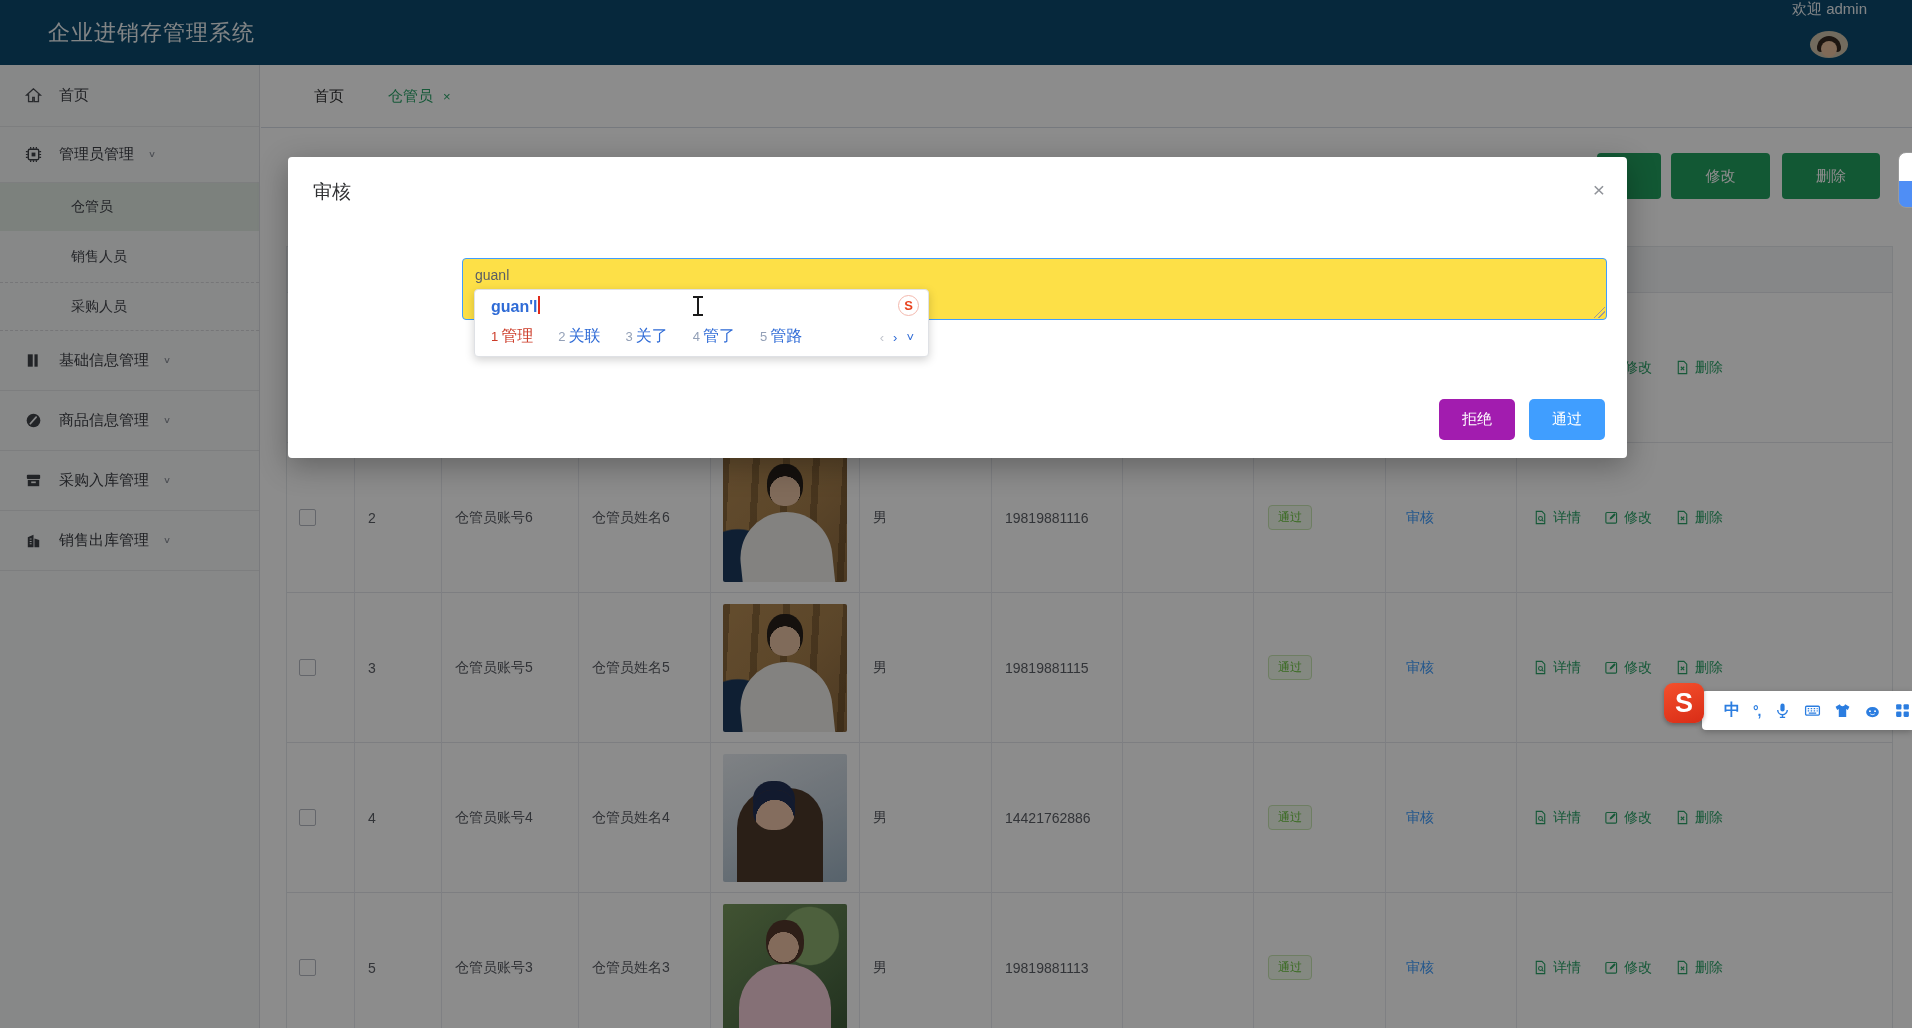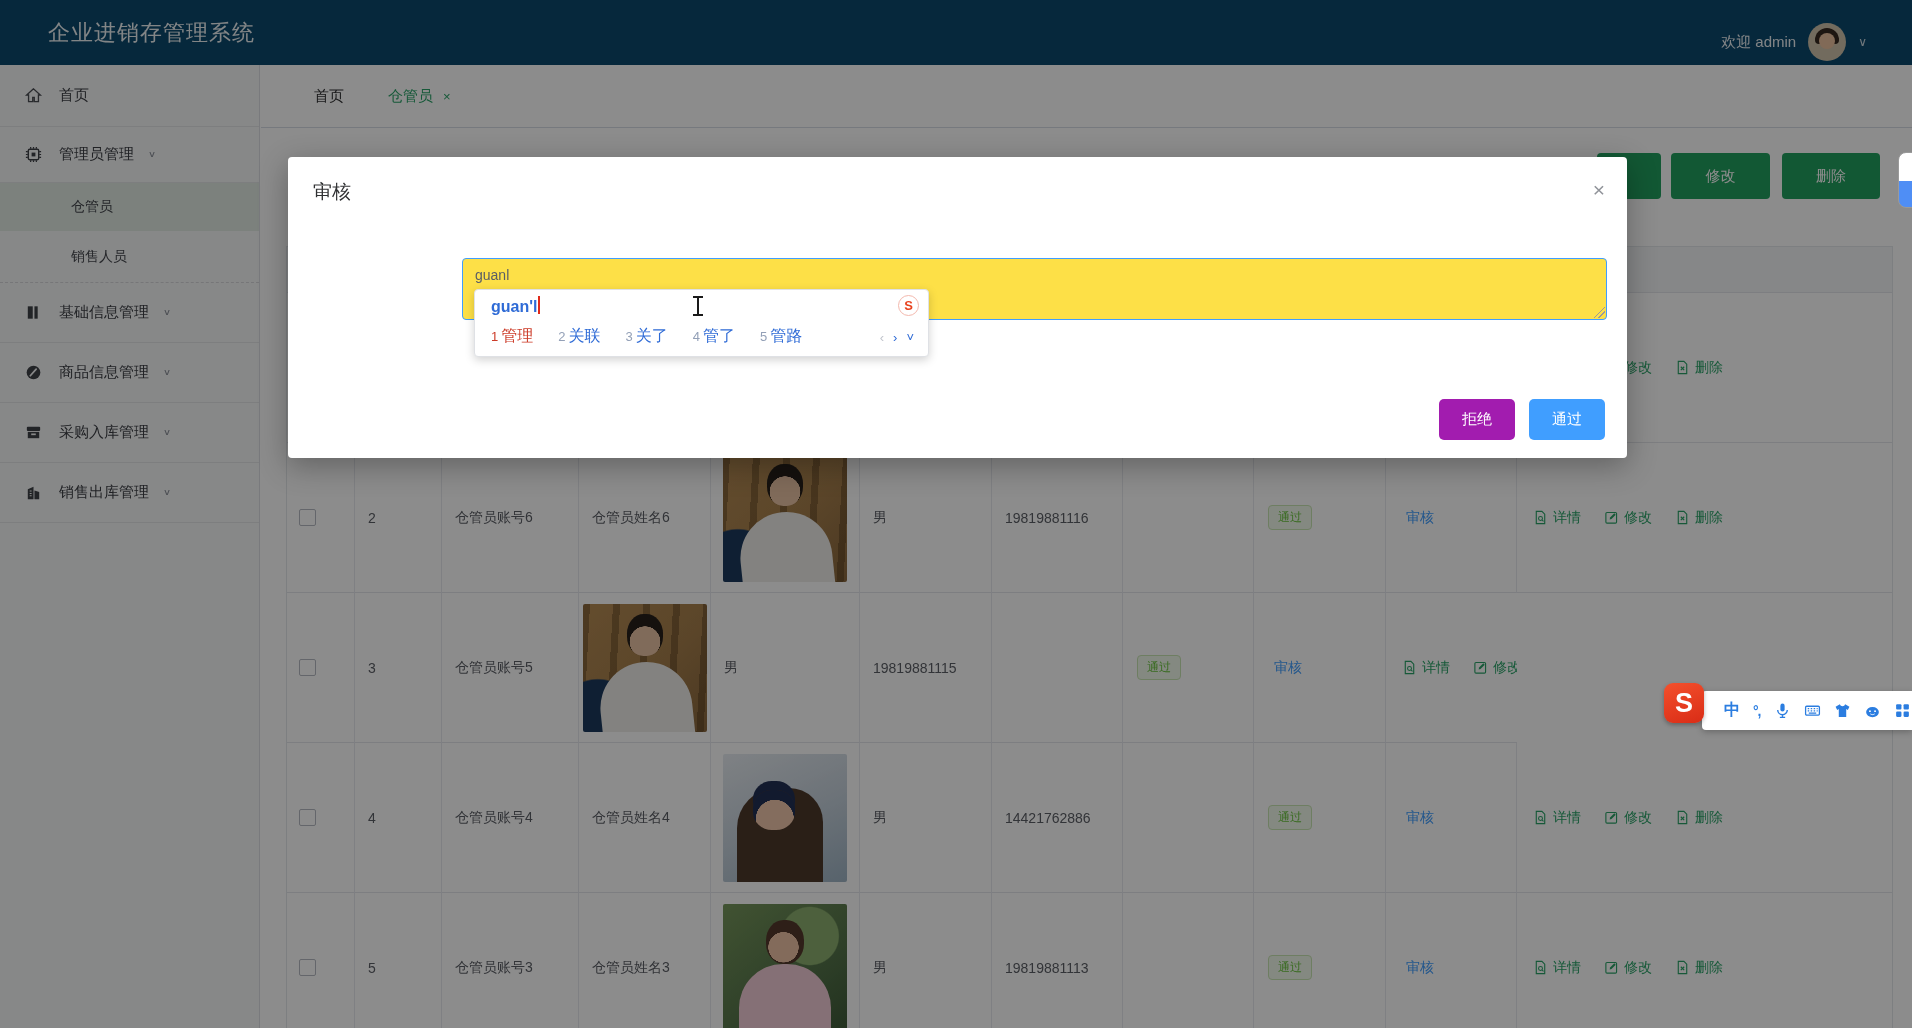--- a/index.html
+++ b/index.html
@@ -8,21 +8,21 @@
   .stage { position:relative; width:1912px; height:1028px; overflow:hidden; }
 
   
   .app { position:absolute; inset:0; z-index:1; }
 
   .hdr { position:absolute; left:0; top:0; width:1912px; height:65px; background:#2aa php968;
   }
   .hdr { background:#0c4a6e; }
   .hdr-title { position:absolute; left:48px; top:0; line-height:65px; font-size:22px;
     color:rgba(255,255,255,.93); letter-spacing:1px; }
-  .hdr-right { position:absolute; right:45px; top:0; height:84px; display:flex; align-items:center; gap:12px; }
+  .hdr-right { position:absolute; right:45px; top:0; height:84px; display:flex; align-items:center; gap:12px;flex-direction:column; }
   .hdr-welcome { color:rgba(255,255,255,.92); font-size:15px; }
   .avatar { width:38px; height:38px; border-radius:50%; background:#cfc3ab; overflow:hidden; position:relative; }
   .avatar::before { content:""; position:absolute; left:7px; top:5px; width:24px; height:16px;
     background:#35281f; border-radius:12px 12px 4px 4px; }
   .avatar::after { content:""; position:absolute; left:11px; top:10px; width:16px; height:16px;
     background:#ecc19e; border-radius:50%; }
   .hdr-caret { color:rgba(255,255,255,.8); font-size:12px; }
 
   
   .side { position:absolute; left:0; top:65px; width:260px; height:963px; background:#f6f7f8;
@@ -182,20 +182,23 @@
         </span>
         <span class="lbl">管理员管理</span>
         <span class="chev">∨</span>
       </div>
       <div class="s-sub active" style="height:48px">
         <span>仓管员</span>
       </div>
       <div class="s-sub dashed" style="height:52px">
         <span>销售人员</span>
       </div>
+      <div class="s-sub dashed" style="height:48px">
+        <span>采购人员</span>
+      </div>
       <div class="s-item" style="height:60px">
         <span class="s-ic">
           <svg viewBox="0 0 20 20">
               <rect x="4" y="3.5" width="5.2" height="13" fill="#3f4247"></rect>
               <rect x="11" y="3.5" width="3.4" height="13" fill="#3f4247"></rect>
             </svg>
         </span>
         <span class="lbl">基础信息管理</span>
         <span class="chev">∨</span>
       </div>
@@ -341,20 +344,21 @@
         </span>
       </div>
     </div>
 
     <div class="trow tbody-r">
       <div>
               <span class="cb"></span>
             </div>
       <div class="cell-pad">3</div>
       <div class="cell-pad">仓管员账号5</div>
+      <div class="cell-pad">仓管员姓名5</div>
       <div>
               <span class="photo man"></span>
             </div>
       <div class="cell-pad">男</div>
       <div class="cell-pad">19819881115</div>
       <div></div>
       <div>
               <span class="badge">通过</span>
             </div>
       <div>

